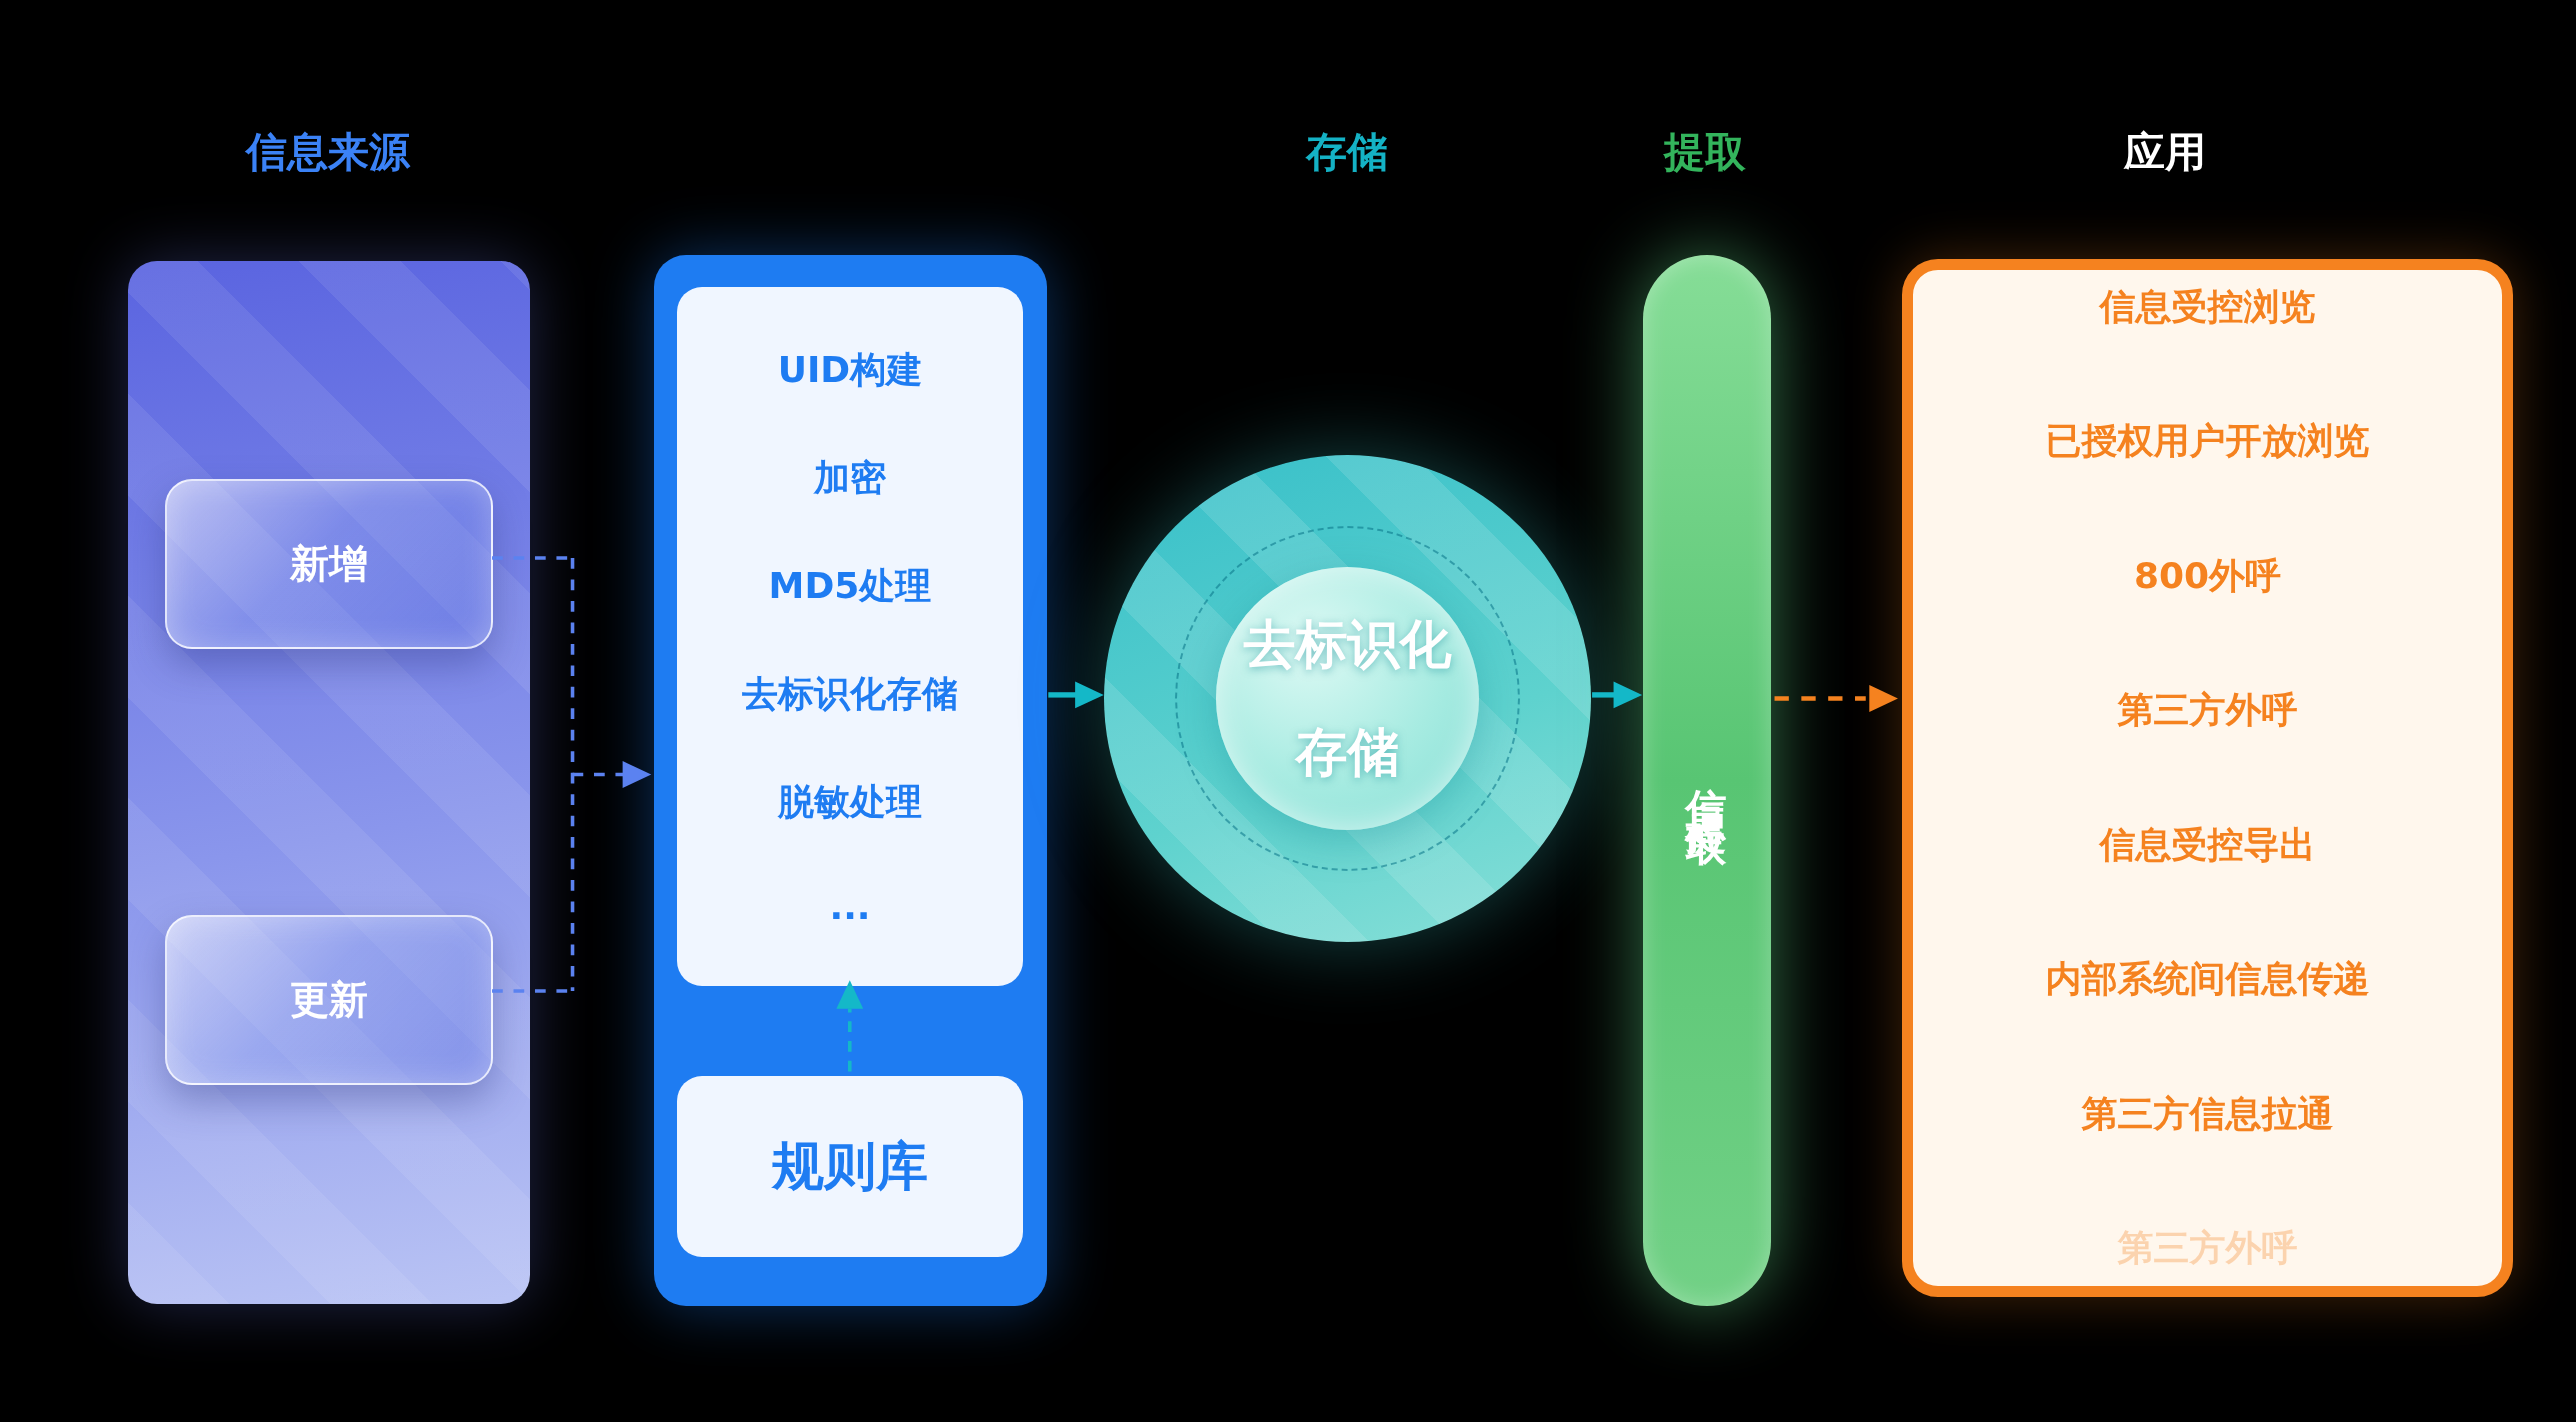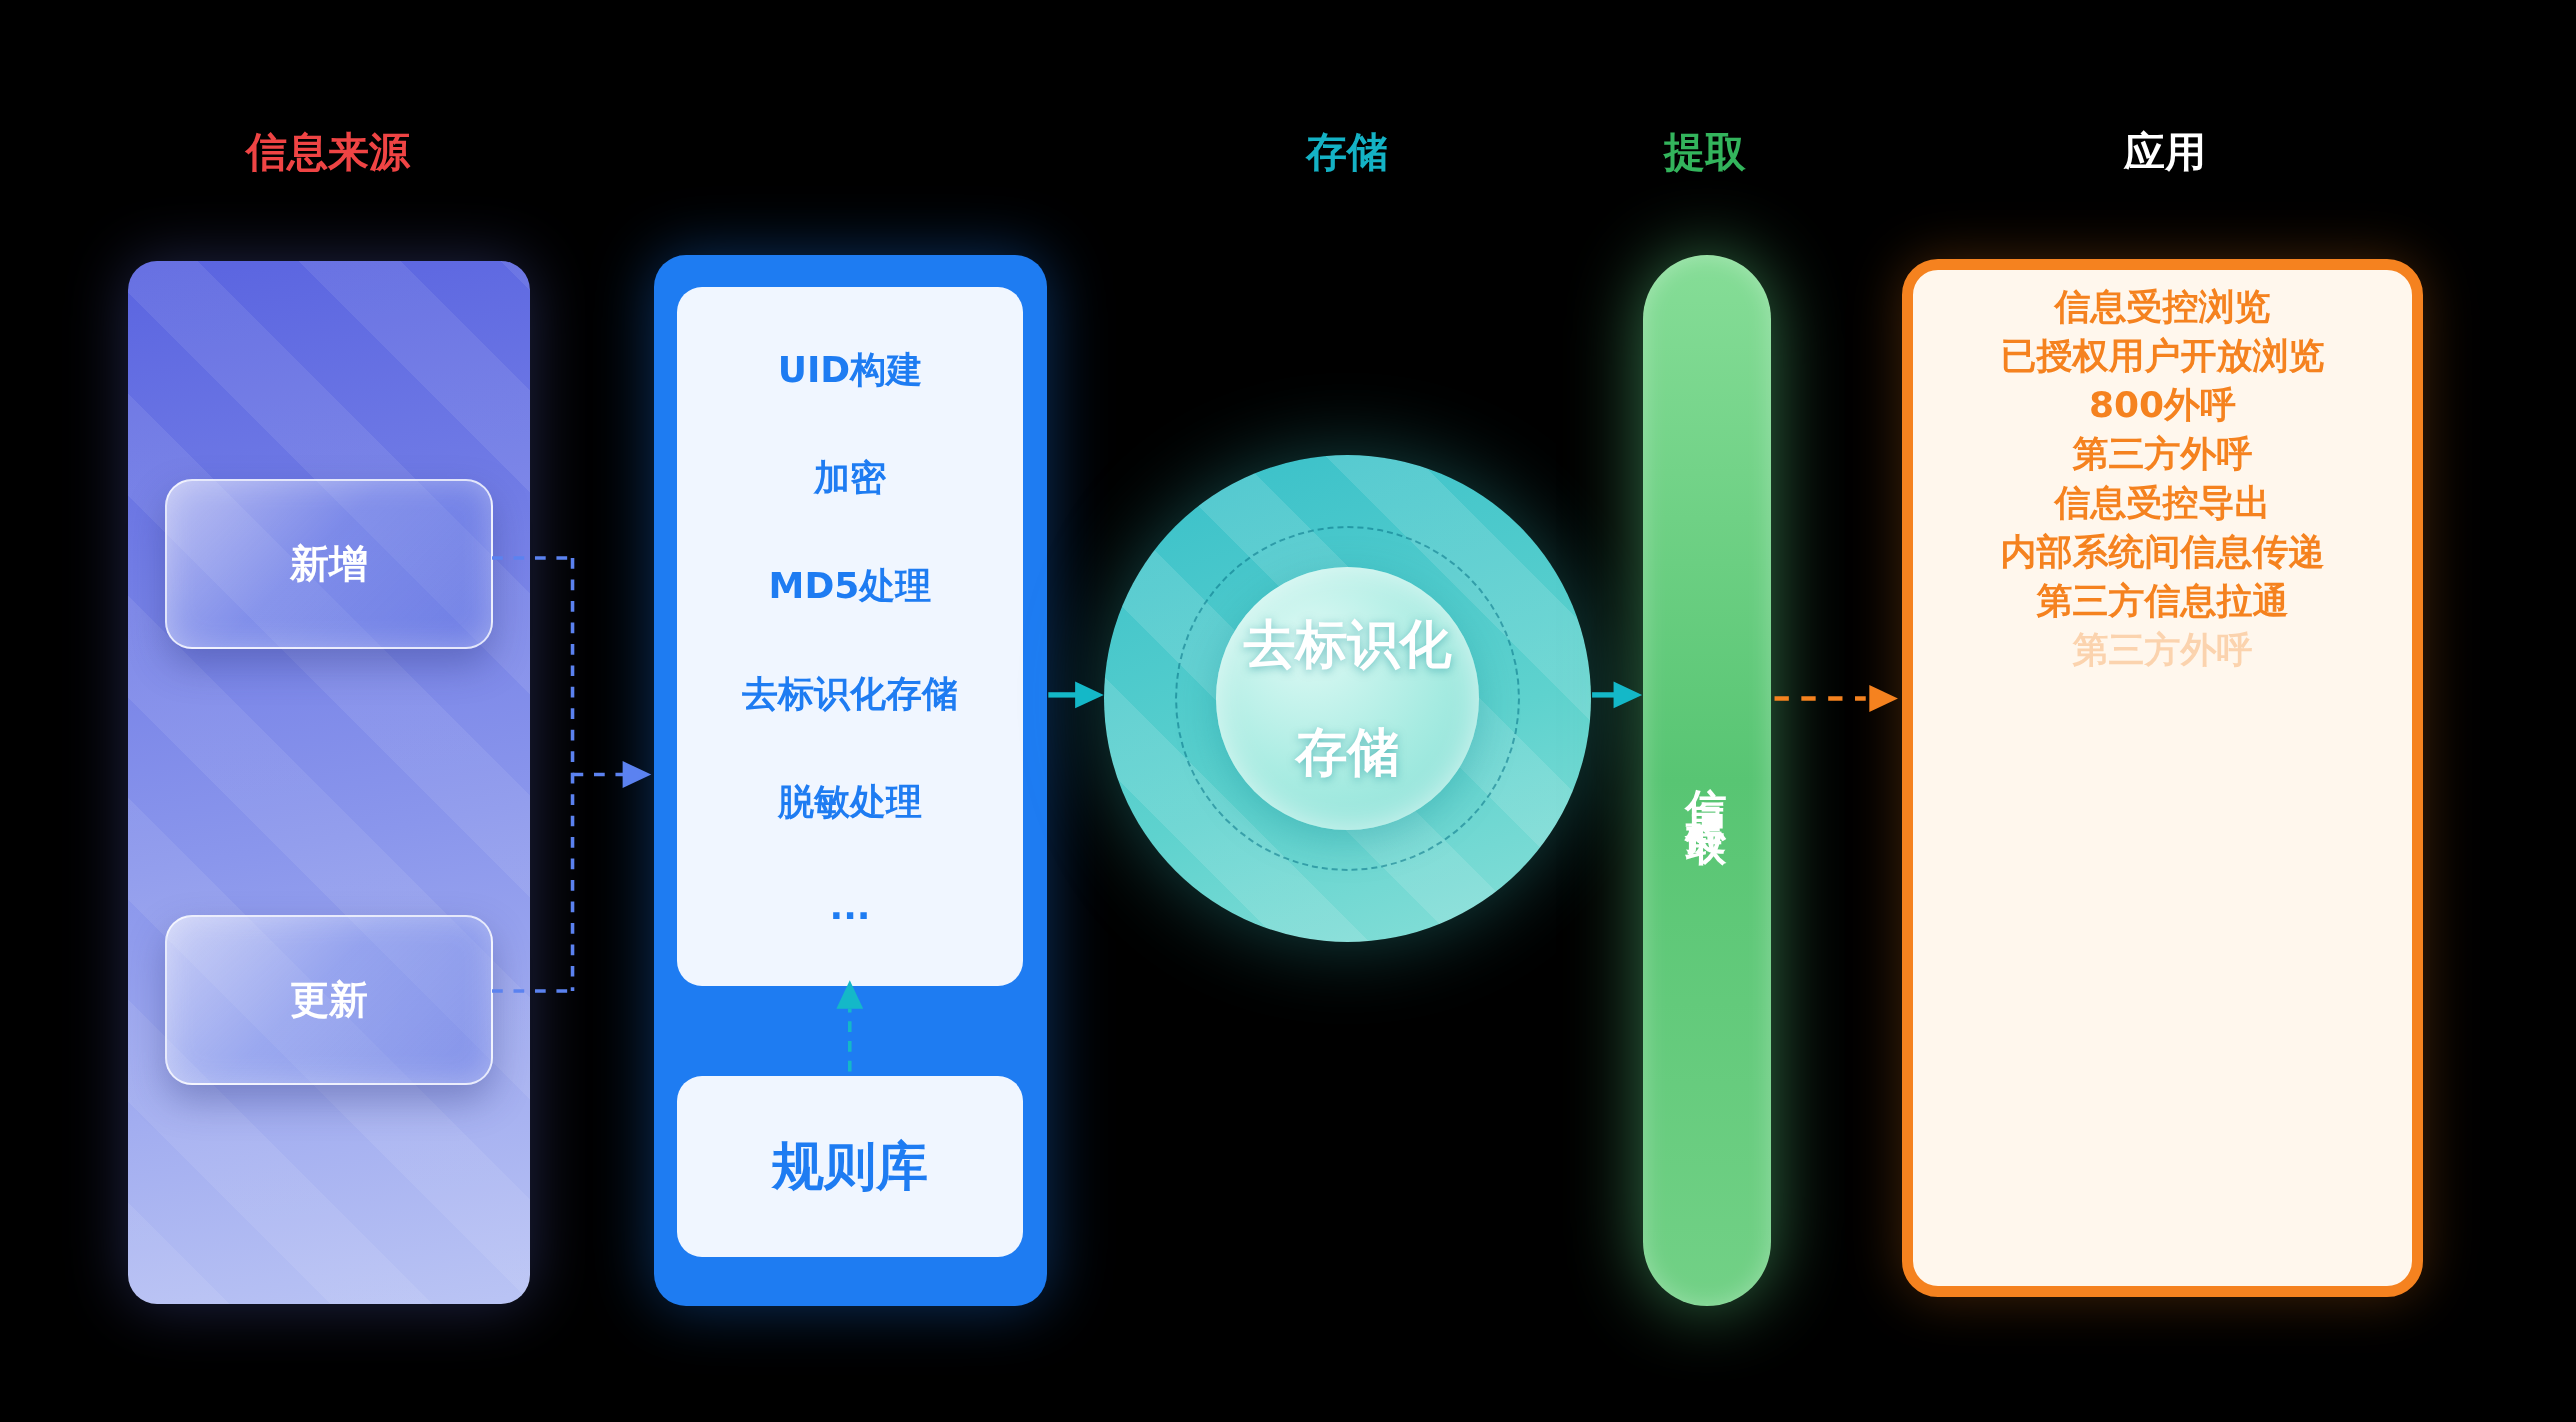--- a/index.html
+++ b/index.html
@@ -9,21 +9,21 @@
     font-family:"DejaVu Sans","Liberation Sans",sans-serif;
     overflow:hidden;
   }
   .canvas { position:relative; width:2576px; height:1422px; background:#000; overflow:hidden; }
 
   
   .col-header {
     position:absolute; top:125px; transform:translateX(-50%);
     font-size:41px; font-weight:bold; white-space:nowrap;
   }
-  .hdr-source      { left:328px;  color:#ef4444; }
+  .hdr-source      { left:328px;  color:#3b82f6; }
   .hdr-encrypt     { left:850px;  color:#1E7CF2; }
   .hdr-storage     { left:1347px; color:#14B2C5; }
   .hdr-extract     { left:1705px; color:#33B45C; }
   .hdr-application { left:2165px; color:#ffffff; }
 
   
   .source-box {
     position:absolute; left:128px; top:255px; width:402px; height:1043px;
     border-radius:29px;
     background:
@@ -93,24 +93,24 @@
     box-shadow:0 0 72px rgba(95,210,135,0.55), inset 0 0 23px rgba(255,255,255,0.30);
     display:flex; align-items:center; justify-content:center;
   }
   .extract-label {
     writing-mode:vertical-rl; text-orientation:upright;
     color:#FFFFFF; font-size:41px; font-weight:bold; letter-spacing:12.5px;
   }
 
   
   .app-box {
-    position:absolute; left:1902px; top:259px; width:521px; height:1038px;
+    position:absolute; left:1902px; top:259px; width:611px; height:1038px;
     background:#FFF7ED; border:11.6px solid #F5821F; border-radius:36px;
     box-shadow:0 0 54px rgba(245,130,31,0.28);
-    display:flex; flex-direction:column; justify-content:flex-start; align-items:center;
+    display:flex; flex-direction:column; justify-content:space-between; align-items:center;
     padding:12.5px 7.2px; overflow:hidden;
   }
   .app-item { color:#F5821F; font-size:36px; font-weight:bold; white-space:nowrap; }
   .app-item.faded { opacity:0.30; }
 
   .connectors { position:absolute; left:0; top:0; pointer-events:none; }
 </style>
 </head>
 <body>
 

